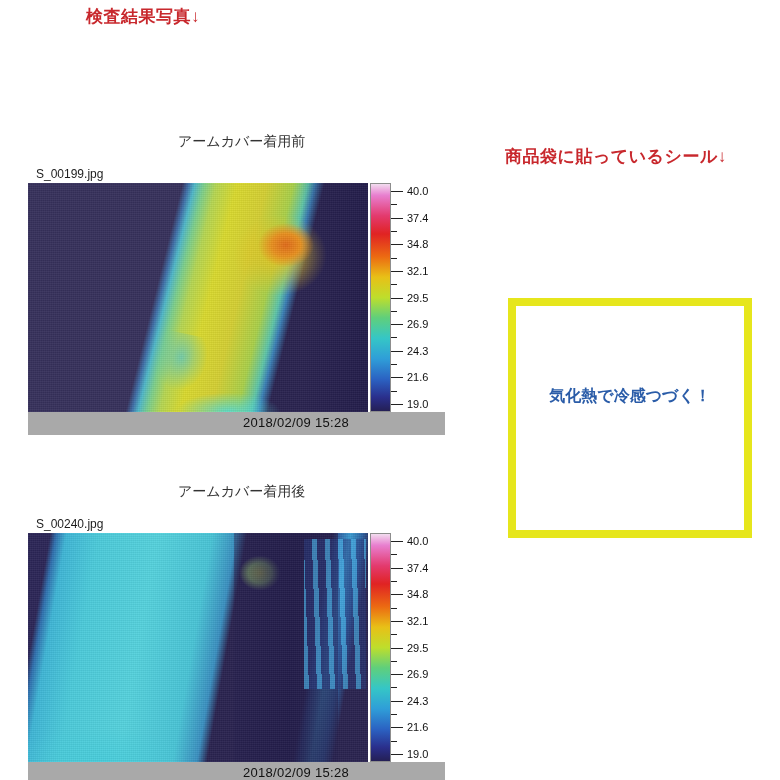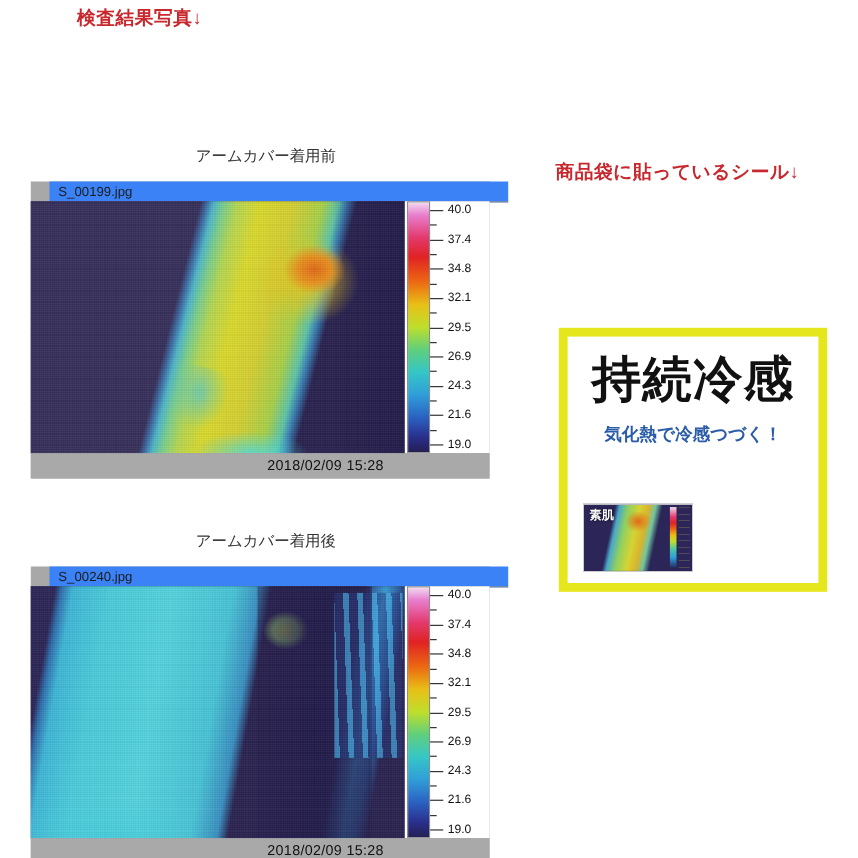--- a/index.html
+++ b/index.html
@@ -20,21 +20,21 @@
   
   .red-heading {
     position: absolute;
     color: #c8282d;
     font-weight: bold;
     font-size: 17px;
     letter-spacing: 0.5px;
     white-space: nowrap;
     line-height: 1;
   }
-  #heading-photos { left: 70px; top: 8px; }
+  #heading-photos { left: 86px; top: 8px; }
   #heading-sticker { left: 505px; top: 148px; }
 
   
   .figure-caption {
     position: absolute;
     font-size: 14px;
     color: #333;
     white-space: nowrap;
     line-height: 1;
     margin-left: 22px;
@@ -48,24 +48,24 @@
     left: 28px;
     width: 417px;
     height: 270px;
     background: #a8a8a8;
   }
   #thermo-panel-before { top: 165px; }
   #thermo-panel-after  { top: 515px; }
 
   .thermo-titlebar {
     position: absolute;
-    left: 17px; top: 0;
+    left: 0; top: 0;
     width: 100%;
     height: 18px;
-    background: #3b82f6;
+    background: #ffffff;
     border-bottom: 1px solid #8d8d8d;
   }
   .thermo-filename {
     position: absolute;
     left: 8px;
     top: 2px;
     font-size: 12px;
     color: #1d1d1d;
     font-family: "Liberation Sans", sans-serif;
     white-space: nowrap;
@@ -471,28 +471,20 @@
   </div>
 
   <div class="thermo-statusbar">
     <span class="thermo-timestamp">2018/02/09 15:28</span>
   </div>
 </div>
 
 <div id="sticker">
   <div id="sticker-inner">
 
-    <div id="sticker-title">持続冷感</div>
 
     <div id="sticker-sub1" class="sticker-sub">気化熱で冷感つづく！</div>
 
 
-    <div id="mini-before" class="mini-thermo">
-      <div class="mini-bg"></div>
-      <div class="mini-hot"></div>
-      <div class="mini-colorbar"></div>
-      <div class="mini-cb-ticks"></div>
-      <div class="mini-label">素肌</div>
-    </div>
 
 
   </div>
 </div>
 
 </body></html>

